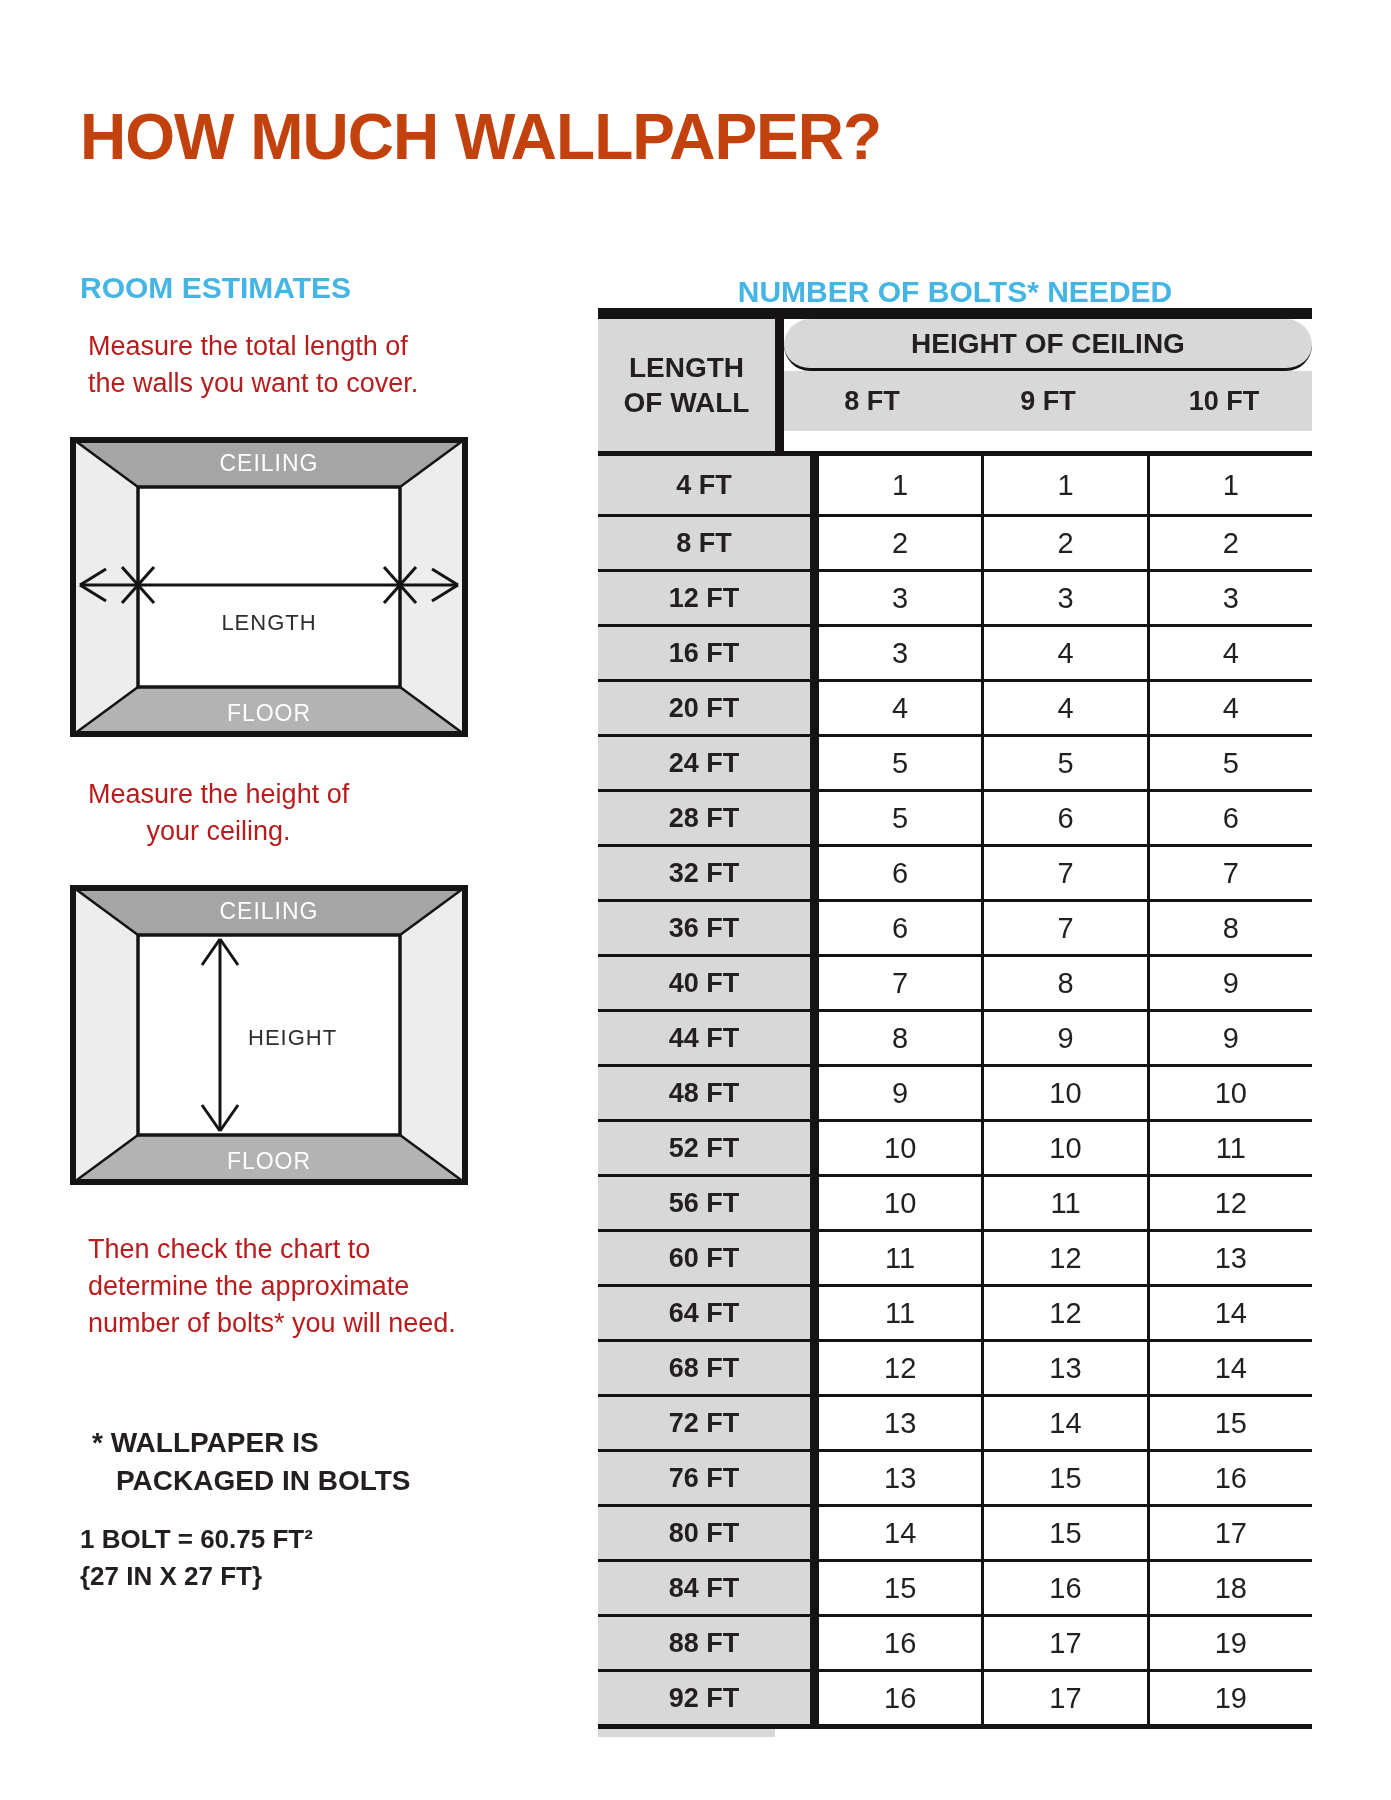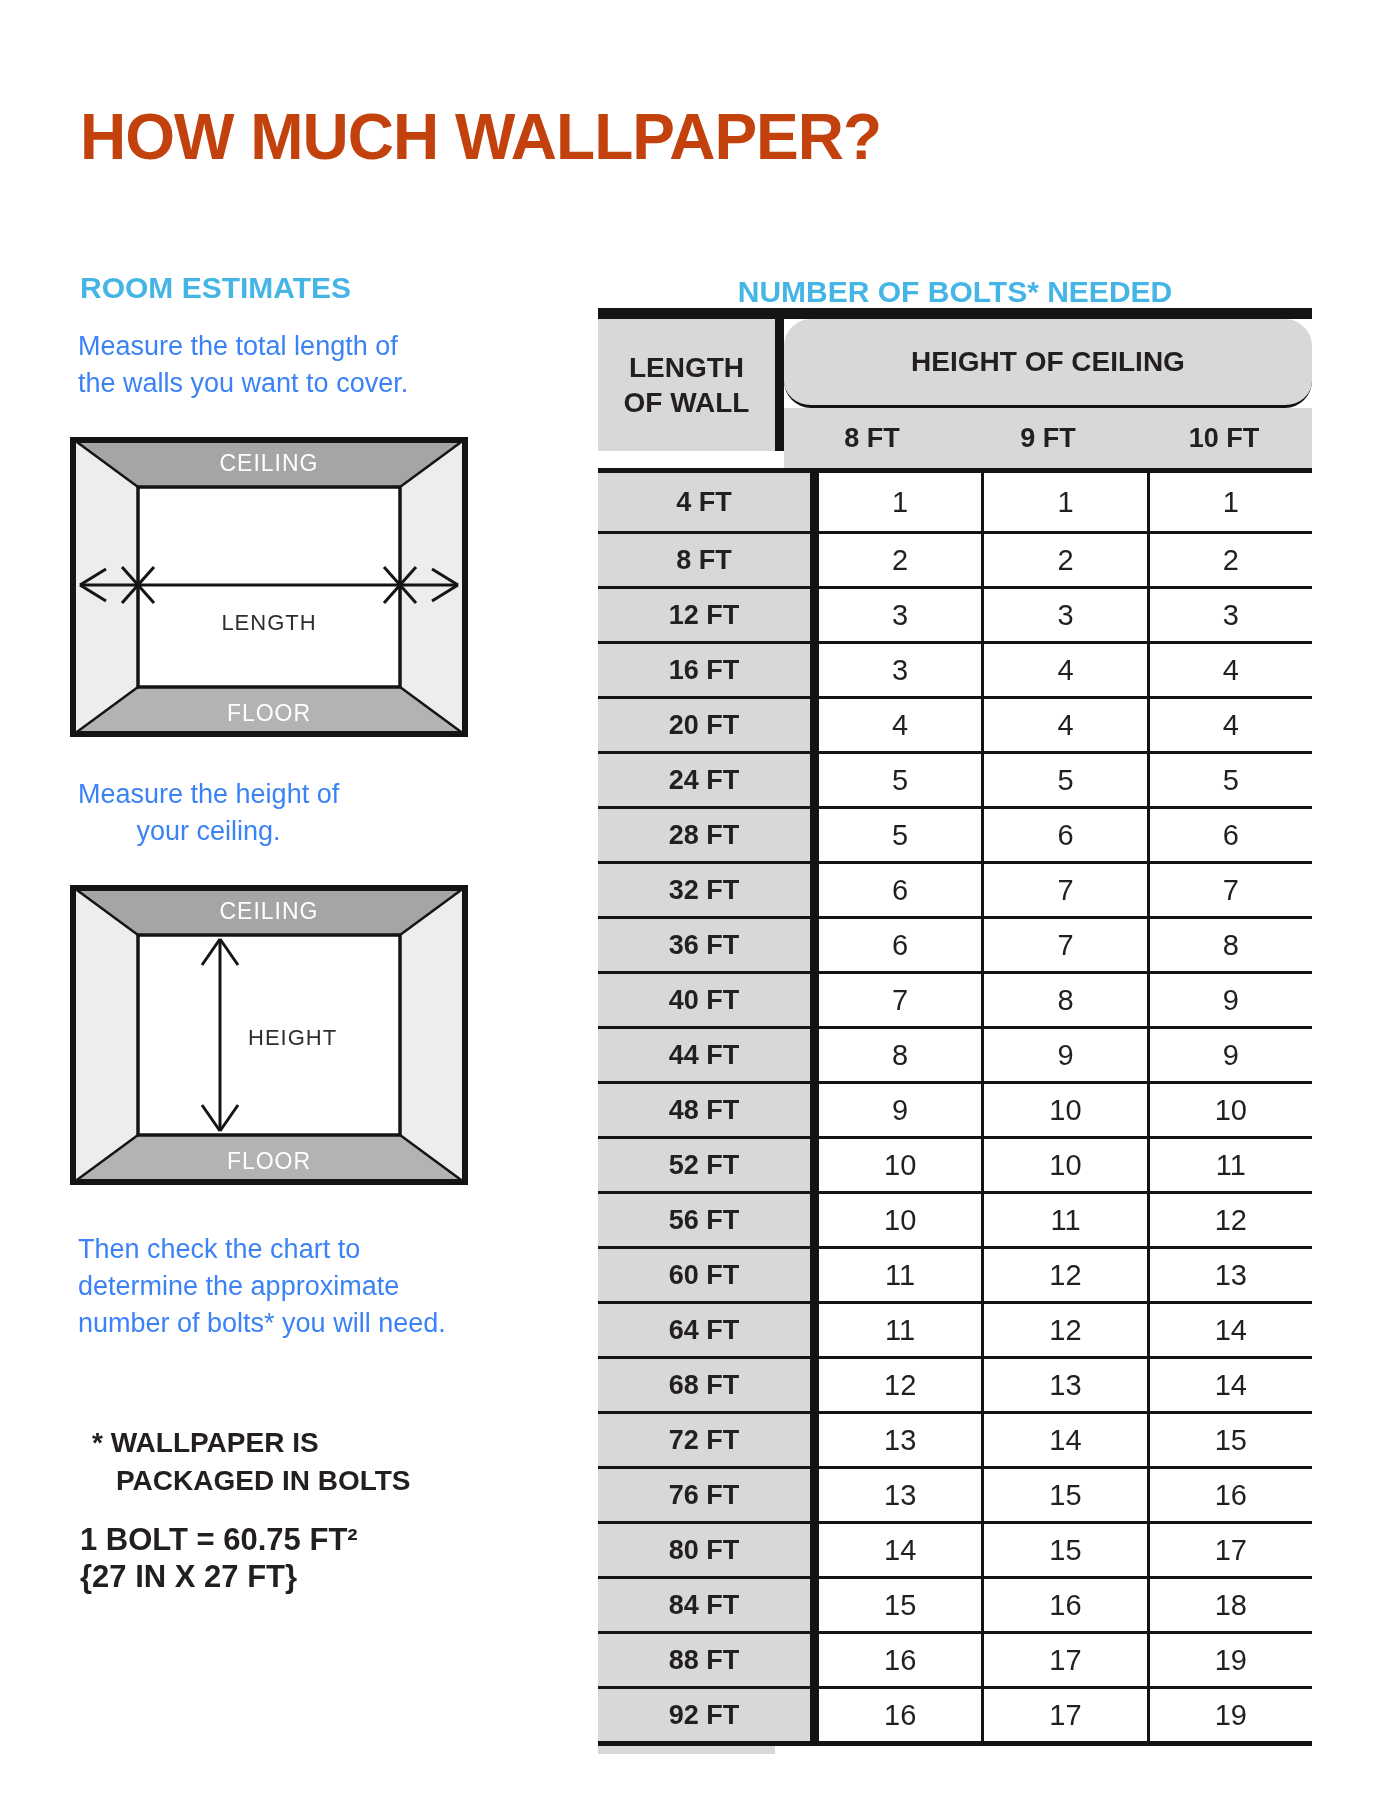--- a/index.html
+++ b/index.html
@@ -25,43 +25,43 @@
     position: absolute;
     font-size: 30px; font-weight: bold;
     color: #45b5e5;
     white-space: nowrap;
   }
   .heading-left { left: 80px; top: 271px; }
   .heading-table { left: 598px; top: 275px; width: 714px; text-align: center; }
 
   .body-text {
     position: absolute;
-    left: 78px;
+    left: 88px;
     font-size: 27px;
     line-height: 37px;
-    color: #3b82f6;
+    color: #b91c1c;
   }
   .para1 { top: 328px; }
   .para2 { top: 776px; text-align: center; }
   .para3 { top: 1231px; }
 
   .footnote {
     position: absolute;
     left: 80px; top: 1424px;
     font-size: 28px; font-weight: bold;
     line-height: 38px;
     padding-left: 24px; text-indent: -24px;
   }
   .footnote div { text-indent: 0; margin-left: 12px; }
   .footnote .fn1 { text-indent: -24px; }
 
   .bolt-info {
     position: absolute;
     left: 80px; top: 1521px;
-    font-size: 31px; font-weight: bold;
+    font-size: 26px; font-weight: bold;
     line-height: 37px;
   }
 
   .room-diagram {
     position: absolute;
     left: 70px;
     width: 398px; height: 300px;
   }
   .diagram-1 { top: 437px; }
   .diagram-2 { top: 885px; }
@@ -78,21 +78,21 @@
   .thead-left {
     width: 186px; height: 132px;
     background: #d8d8d8;
     border-right: 9px solid #161314;
     display: flex; flex-direction: column;
     justify-content: center; align-items: center;
     font-weight: bold; font-size: 28px; line-height: 35px;
   }
   .thead-right { flex: 1; }
   .group-header {
-    height: 89px;
+    height: 52px;
     background: #d8d8d8;
     border-bottom: 3px solid #161314;
     display: flex; align-items: center; justify-content: center;
     font-weight: bold; font-size: 28px; border-radius: 27px;
   }
   .sub-headers { height: 60px; background: #d8d8d8; display: flex; }
   .sub-headers .sub {
     flex: 1;
     display: flex; align-items: center; justify-content: center;
     font-weight: bold; font-size: 27px;

